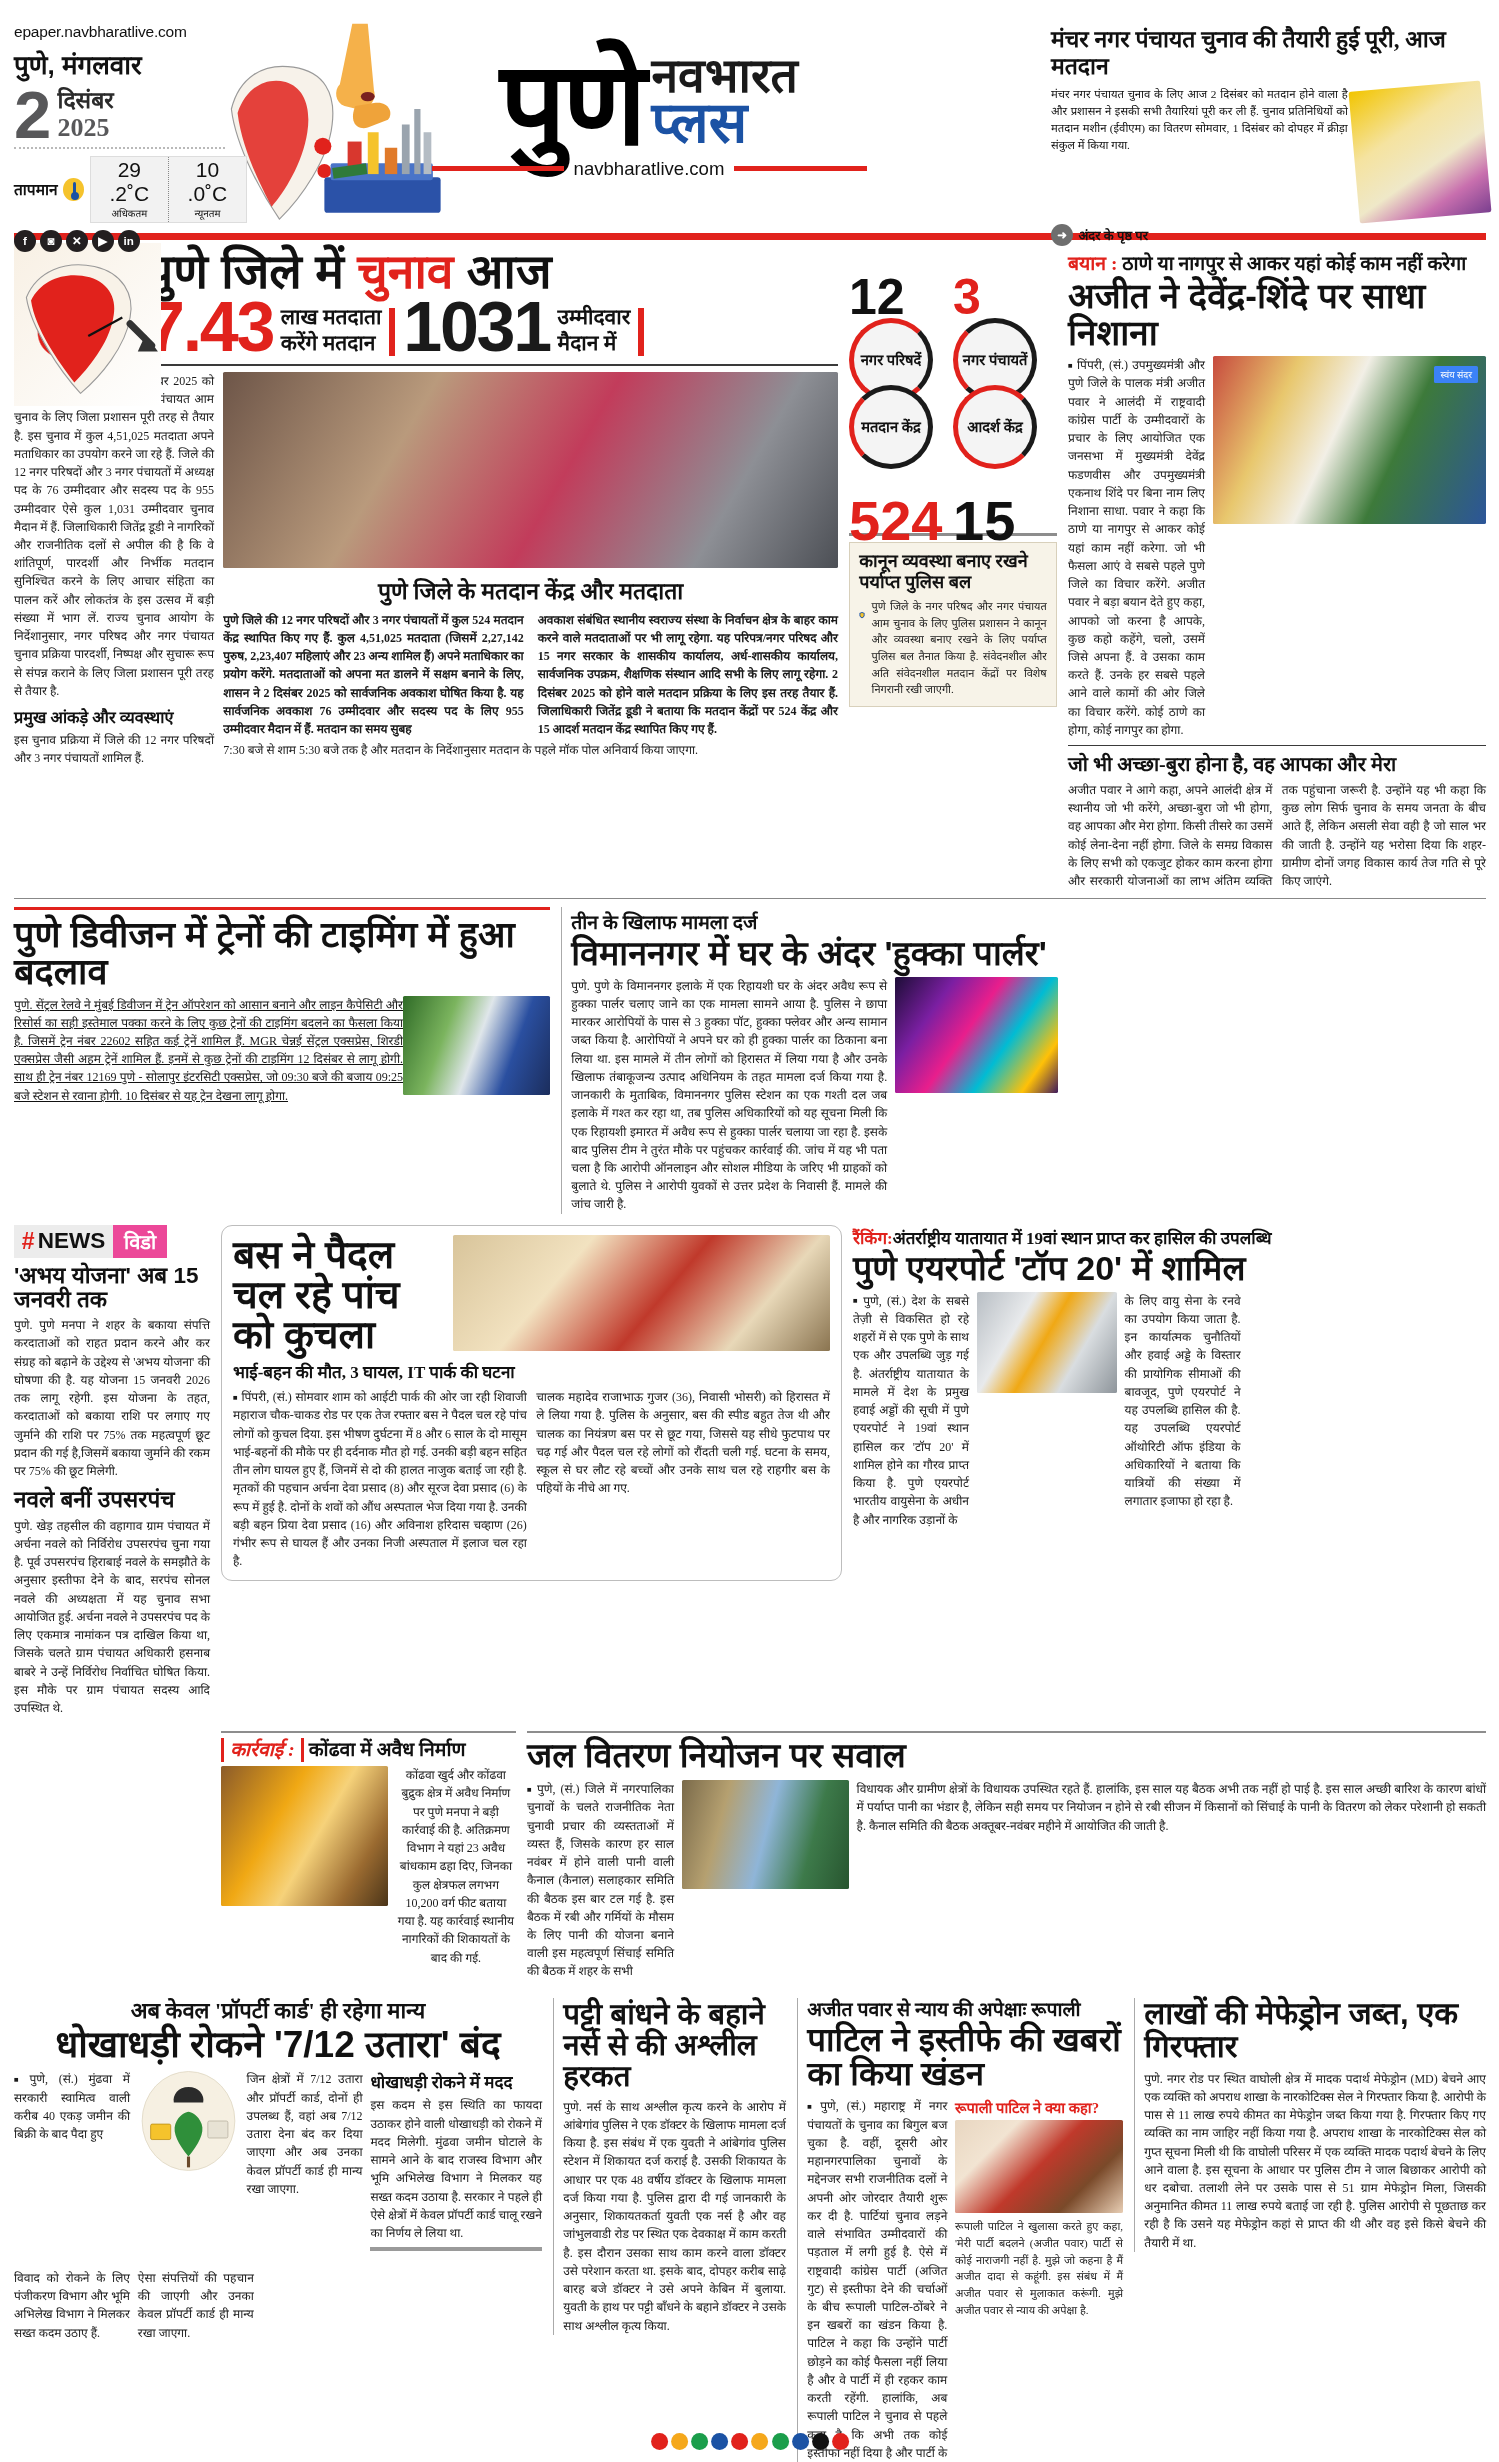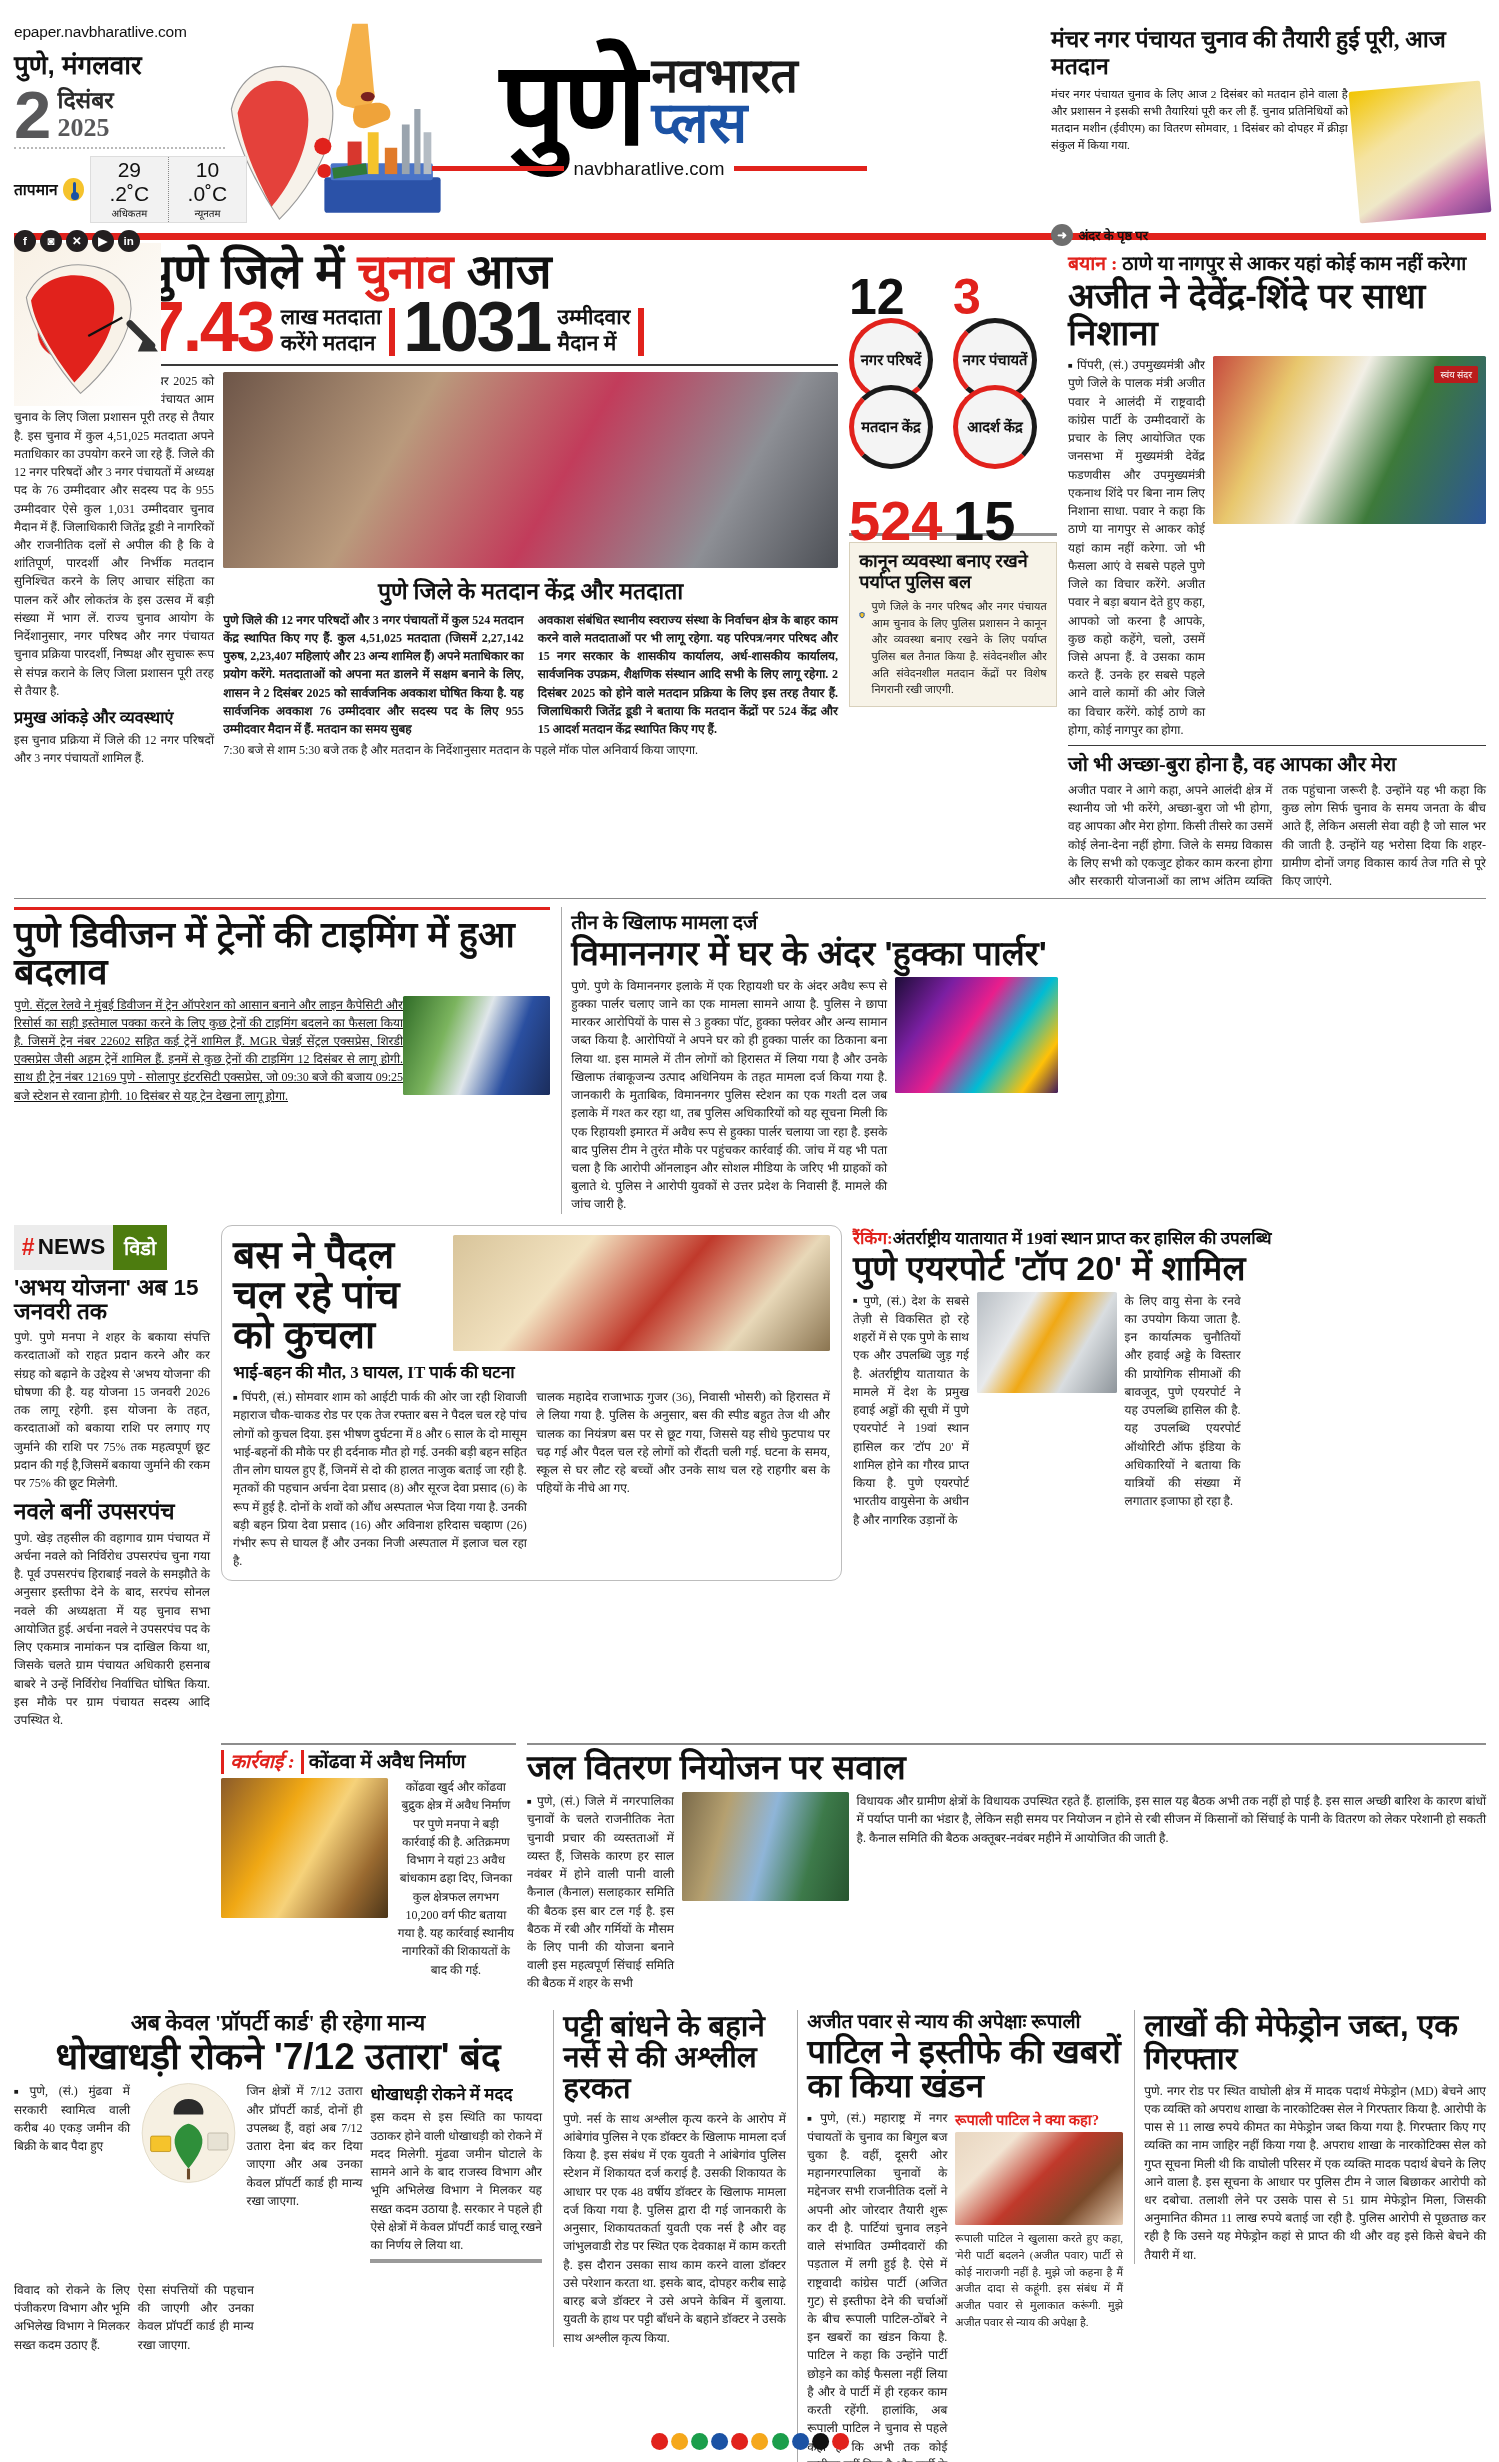--- a/index.html
+++ b/index.html
@@ -121,21 +121,21 @@
   h3.sub-kick .red { color:#e1221c; }
   h2.hl { font-weight:bold; margin:1.6px 0 4.7px 0; line-height:1.06;
           font-family:"Liberation Sans",sans-serif;}
 
   .boxed { border:1.6px solid #bdbdbd; border-radius:11px; padding:9.3px 11px; }
   .tinted { background:#f7f3e8; border:0.8px solid #d8d0bb; padding:7.8px 9.3px;}
   .tag-news { display:inline-flex; align-items:center; background:#ececec; }
   .tag-news .hash { color:#e1221c; font-weight:bold; font-size:23px; padding:0 3.1px 0 7.8px;
        font-family:"Liberation Sans",sans-serif;}
   .tag-news .nw { font-size:22.5px; font-weight:bold; font-family:"Liberation Sans",sans-serif; padding-right:7.8px;}
-  .tag-news .vid { background:#4d7c0f; color:#fff; font-size:20px; font-weight:bold; padding:9px 11px;}
+  .tag-news .vid { background:#ec4899; color:#fff; font-size:20px; font-weight:bold; padding:3px 11px;}
 
   .kicker-red-box { display:inline-block; color:#e1221c; font-weight:bold;
       border-left:3.9px solid #e1221c; border-right:3.9px solid #e1221c; padding:0 6.2px; font-style:italic;}
 
   .colrule { border-left:0.8px solid #aaa; }
 
   .regbar { display:flex; position:absolute; left:50%; transform:translateX(-50%); bottom:12.4px; gap:3.1px;}
   .regbar i { width:17px;height:17px;border-radius:50%;display:block;}
 </style>
 </head>
@@ -319,21 +319,21 @@
     <div class="lead-right">
       <h3 class="sub-kick">
         <span class="red">बयान :</span>
         <span>ठाणे या नागपुर से आकर यहां कोई काम नहीं करेगा</span>
       </h3>
       <h2 class="hl" style="font-size:35px">अजीत ने देवेंद्र-शिंदे पर साधा निशाना</h2>
       <div style="display:flex;gap:7.8px;">
         <p class="body-txt sq" style="margin:0;width:137px">पिंपरी, (सं.) उपमुख्यमंत्री और पुणे जिले के पालक मंत्री अजीत पवार ने आलंदी में राष्ट्रवादी कांग्रेस पार्टी के उम्मीदवारों के प्रचार के लिए आयोजित एक जनसभा में मुख्यमंत्री देवेंद्र फडणवीस और उपमुख्यमंत्री एकनाथ शिंदे पर बिना नाम लिए निशाना साधा. पवार ने कहा कि ठाणे या नागपुर से आकर कोई यहां काम नहीं करेगा. जो भी फैसला आएं वे सबसे पहले पुणे जिले का विचार करेंगे. अजीत पवार ने बड़ा बयान देते हुए कहा, आपको जो करना है आपके, कुछ कहो कहेंगे, चलो, उसमें जिसे अपना हैं. वे उसका काम करते हैं. उनके हर सबसे पहले आने वाले कामों की ओर जिले का विचार करेंगे. कोई ठाणे का होगा, कोई नागपुर का होगा.</p>
         <div style="flex:1;position:relative;">
           <div class="photo ph-rally" style="height:168px;"></div>
-          <div style="position:absolute;right:7.8px;top:9.3px;background:#b91c1c;color:#fff;font-size:9.3px;padding:2.3px 6.2px;border-radius:1.6px;">स्वंय संदर</div>
+          <div style="position:absolute;right:7.8px;top:9.3px;background:#3b82f6;color:#fff;font-size:9.3px;padding:2.3px 6.2px;border-radius:1.6px;">स्वंय संदर</div>
         </div>
       </div>
       <div class="hr-thin" style="margin:6.2px 0 3.9px;height:0.8px;"></div>
       <h3 style="font-size:20px;margin:0 0 3.9px;">जो भी अच्छा-बुरा होना है, वह आपका और मेरा</h3>
       <p class="body-txt" style="margin:0;column-count:2;column-gap:9.3px;">अजीत पवार ने आगे कहा, अपने आलंदी क्षेत्र में स्थानीय जो भी करेंगे, अच्छा-बुरा जो भी होगा, वह आपका और मेरा होगा. किसी तीसरे का उसमें कोई लेना-देना नहीं होगा. जिले के समग्र विकास के लिए सभी को एकजुट होकर काम करना होगा और सरकारी योजनाओं का लाभ अंतिम व्यक्ति तक पहुंचाना जरूरी है. उन्होंने यह भी कहा कि कुछ लोग सिर्फ चुनाव के समय जनता के बीच आते हैं, लेकिन असली सेवा वही है जो साल भर की जाती है. उन्होंने यह भरोसा दिया कि शहर-ग्रामीण दोनों जगह विकास कार्य तेज गति से पूरे किए जाएंगे.</p>
     </div>
   </div>
 
   <div class="hr-thin" style="margin:7.8px 0 0;height:0.8px;background:#888;"></div>
   <div class="cols" style="margin-top:6.2px;">

